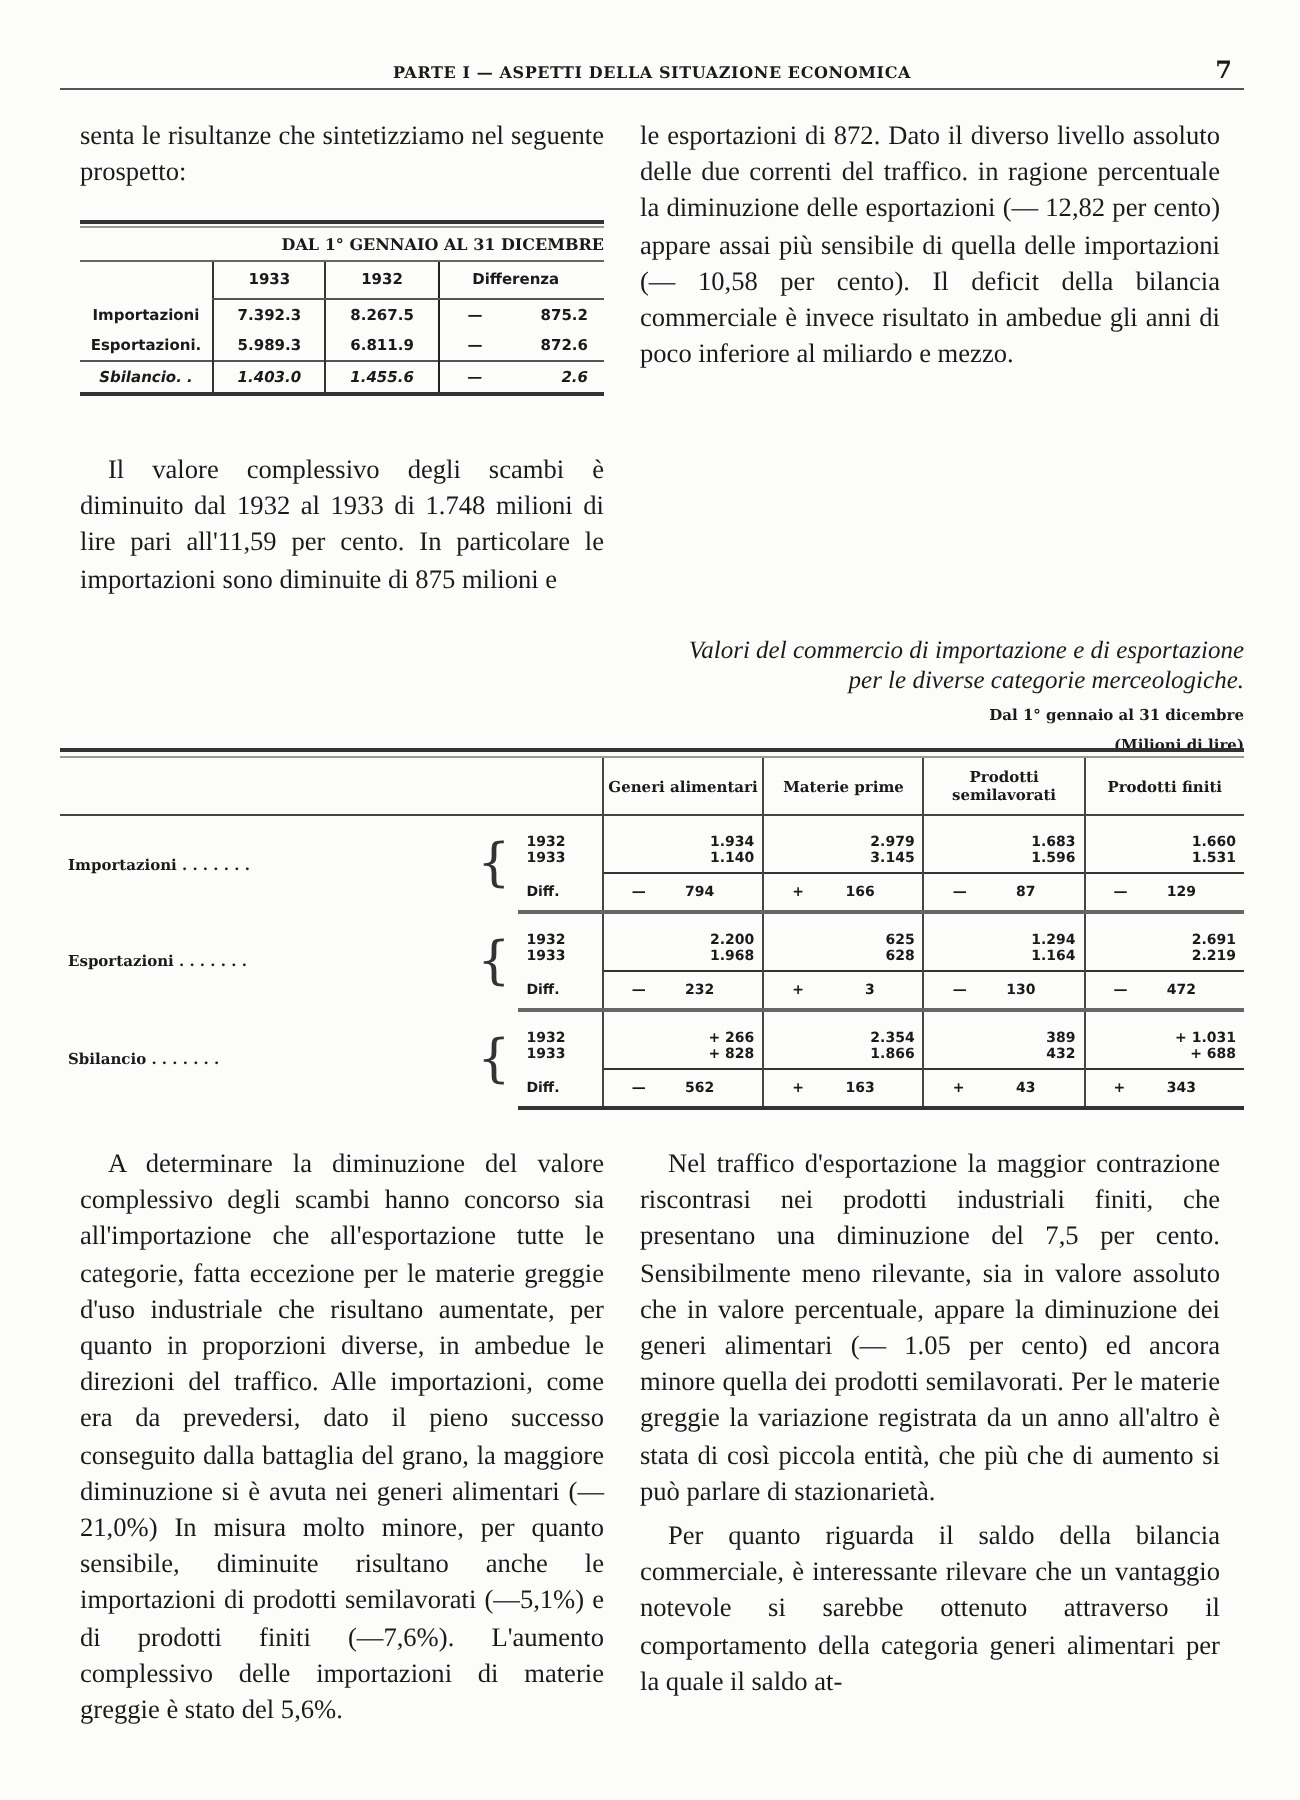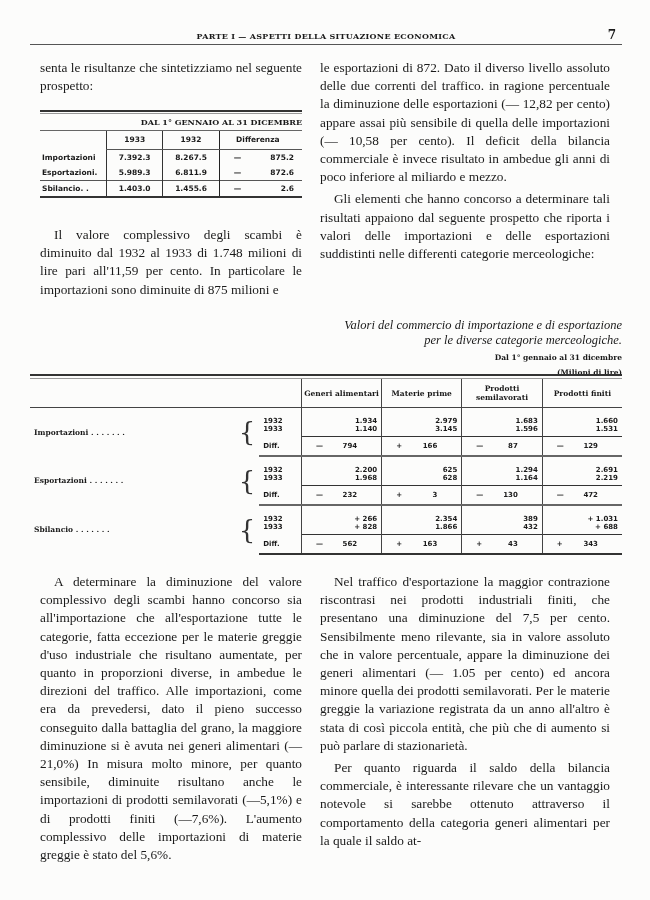--- a/index.html
+++ b/index.html
@@ -21,26 +21,26 @@
   #col-br { left: 320px; top: 573px; width: 290px; }
 
   
   .stbl { position: absolute; left: 40px; top: 110px; width: 262px;
           font-family: "DejaVu Sans", sans-serif; font-size: 7.5px; }
   .stbl .rule-top { border-top: 2px solid #333; border-bottom: 1px solid #999; height: 1px; }
   .stbl .caption { text-align: right; font-family: "DejaVu Serif", serif; font-weight: bold;
                    font-size: 8px; padding: 3px 0 3px 0; border-bottom: 1px solid #666; }
   .stbl table { width: 100%; border-collapse: collapse; }
   .stbl td { padding: 3px 2px; font-weight: bold; }
-  .stbl .lab { width: 62px; text-align: left; }
+  .stbl .lab { width: 62px; text-align: center; }
   .stbl .num { text-align: center; border-left: 1px solid #333; }
   .stbl .diff { text-align: right; border-left: 1.5px solid #222; padding-right: 8px; margin-top: 36px; }
   .stbl .diff .m { float: left; padding-left: 12px; }
   .stbl thead td { font-weight: bold; text-align: center; border-bottom: 1.5px solid #555; padding: 4px 2px 5px; }
-  .stbl tr.last td { border-top: 1px solid #555; border-bottom: 2px solid #333; }
+  .stbl tr.last td { border-top: 1px solid #555; border-bottom: 2px solid #333; font-style: italic; }
 
   
   .btbl-head { position: absolute; left: 30px; top: 318px; width: 592px; text-align: right; }
   .btbl-head .t1 { font-family: "Liberation Serif", serif; font-style: italic; font-size: 12.5px; line-height: 15px; }
   .btbl-head .t2 { font-family: "DejaVu Serif", serif; font-weight: bold; font-size: 7.5px; line-height: 11px; margin-top: 4px; }
   .btbl { position: absolute; left: 30px; top: 374px; width: 592px;
           font-family: "DejaVu Sans", sans-serif; font-size: 7.5px; }
   .btbl table { width: 100%; border-collapse: collapse; }
   .btbl .toprule td { border-top: 2px solid #333; height: 2px; padding: 0; border-bottom: 1px solid #999; }
   .btbl th { font-weight: bold; font-family: "DejaVu Serif", serif; font-size: 7.5px;
@@ -107,21 +107,20 @@
     </tbody>
   </table>
 </div>
 
 <div class="col" style="left:40px; top:226px; width:262px;">
   <p class="ind">Il valore complessivo degli scambi è diminuito dal 1932 al 1933 di 1.748 milioni di lire pari all'11,59 per cento. In particolare le importazioni sono diminuite di 875 milioni e</p>
 </div>
 
 <div class="col" id="col-tr">
   <p>le esportazioni di 872. Dato il diverso livello assoluto delle due correnti del traffico. in ragione percentuale la diminuzione delle esportazioni (— 12,82 per cento) appare assai più sensibile di quella delle importazioni (— 10,58 per cento). Il deficit della bilancia commerciale è invece risultato in ambedue gli anni di poco inferiore al miliardo e mezzo.</p>
-  <p class="ind sp">Gli elementi che hanno concorso a determinare tali risultati appaiono dal seguente prospetto che riporta i valori delle importazioni e delle esportazioni suddistinti nelle differenti categorie merceologiche:</p>
 </div>
 
 <div class="btbl-head">
   <div class="t1">Valori del commercio di importazione e di esportazione</div>
   <div class="t1">per le diverse categorie merceologiche.</div>
   <div class="t2">Dal 1° gennaio al 31 dicembre</div>
   <div class="t2">(Milioni di lire)</div>
 </div>
 
 <div class="btbl">

